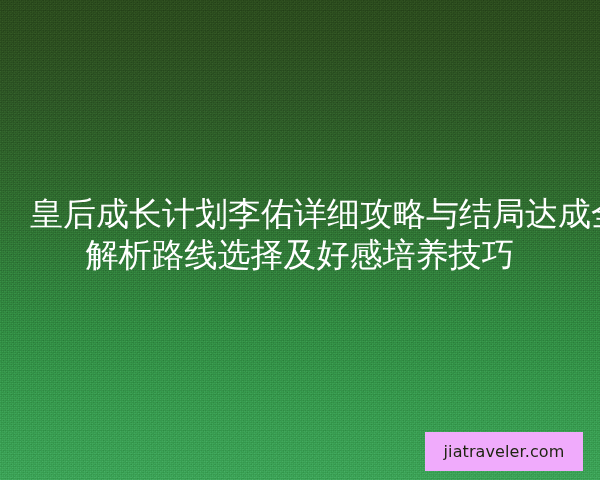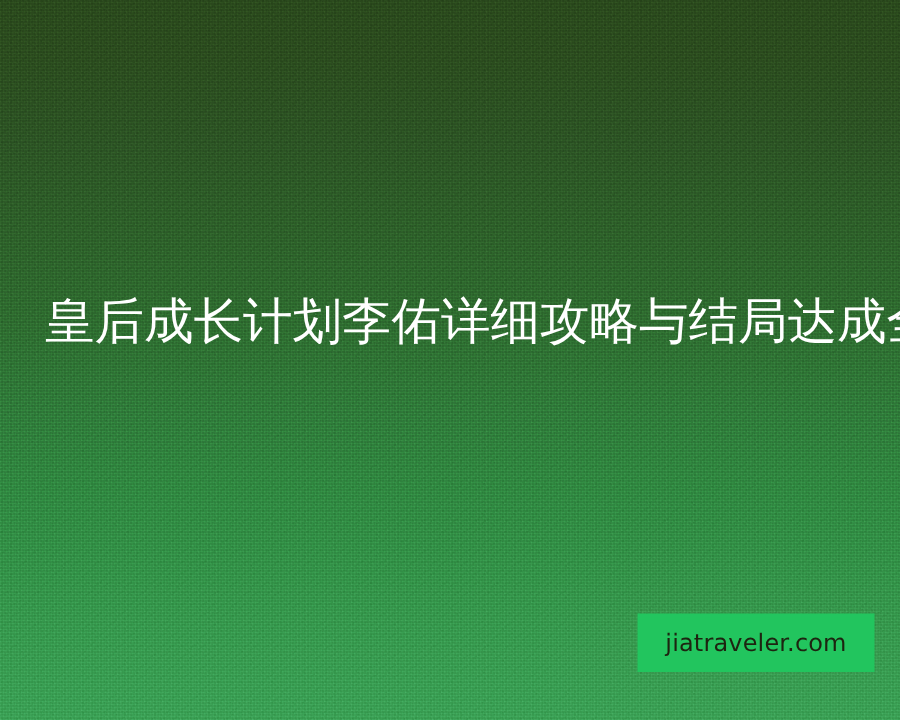--- a/index.html
+++ b/index.html
@@ -94,24 +94,24 @@
     font-weight: 400;
     letter-spacing: 0px;
     white-space: nowrap;
     font-family: "DejaVu Sans", "Liberation Sans", sans-serif;
   }
 
   
   #watermark-badge {
     position: absolute;
     left: 425px;
-    top: 409px;
+    top: 432px;
     width: 158px;
     height: 39px;
-    background: #22c55e;
+    background: #f0abfc;
     display: flex;
     align-items: center;
     justify-content: center;
   }
 
   #watermark-text {
     color: #1d2410;
     font-size: 16px;
     line-height: 16px;
     letter-spacing: 0.1px;
@@ -122,19 +122,20 @@
 <body>
 
 <div id="stage">
 
   <div id="bg-gradient"></div>
   <div id="bg-noise"></div>
   <div id="bg-noise-2"></div>
 
   <div id="title-block">
     <div class="title-line">皇后成长计划李佑详细攻略与结局达成全</div>
+    <div class="title-line">解析路线选择及好感培养技巧</div>
   </div>
 
   <div id="watermark-badge">
     <span id="watermark-text">jiatraveler.com</span>
   </div>
 
 </div>
 
 </body></html>

